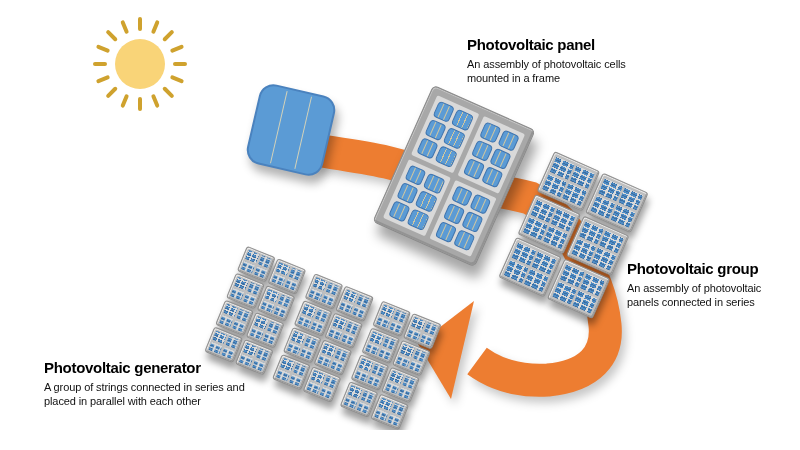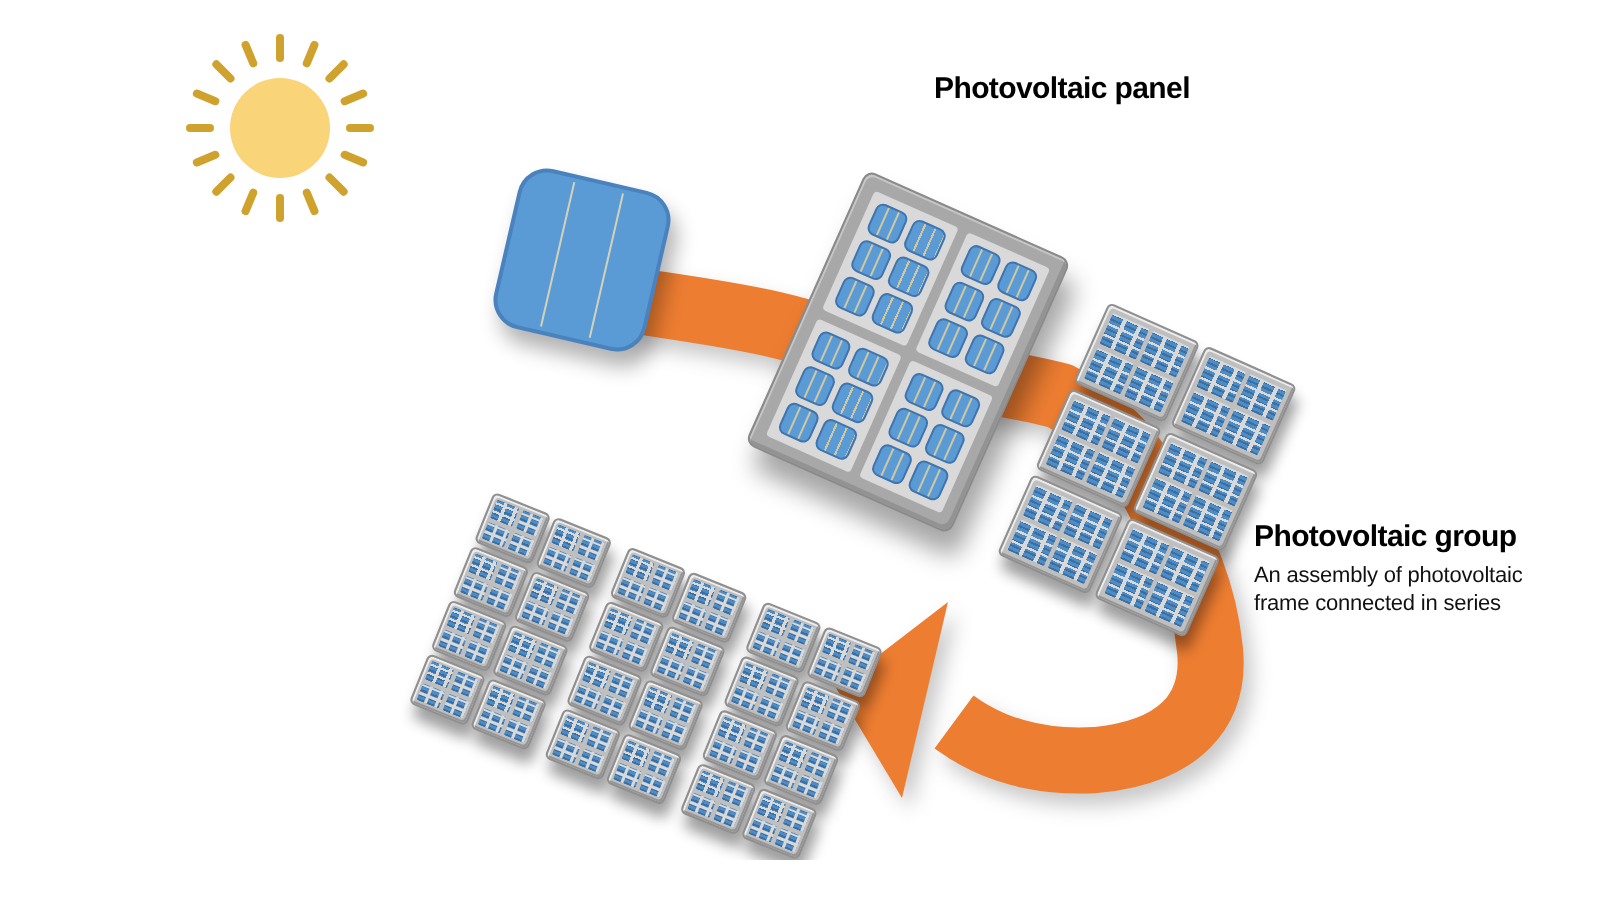--- a/index.html
+++ b/index.html
@@ -339,22 +339,27 @@
           <div class="q"></div>
           <div class="q"></div>
           <div class="q"></div>
           <div class="q"></div>
         </div>
       </div>
     </div>
 
   <div class="abs lbl lbl-panel">
     <div class="title">Photovoltaic panel</div>
+    <div class="desc">An assembly of photovoltaic cells mounted in a frame</div>
   </div>
 
 
   <div class="abs lbl lbl-string">
     <div class="title">Photovoltaic group</div>
-    <div class="desc">An assembly of photovoltaic frame connected in series</div>
-  </div>
-
+    <div class="desc">An assembly of photovoltaic panels connected in series</div>
+  </div>
+
+  <div class="abs lbl lbl-generator">
+    <div class="title">Photovoltaic generator</div>
+    <div class="desc">A group of strings connected in series and placed in parallel with each other</div>
+  </div>
 
 </div>
 
 </body></html>

